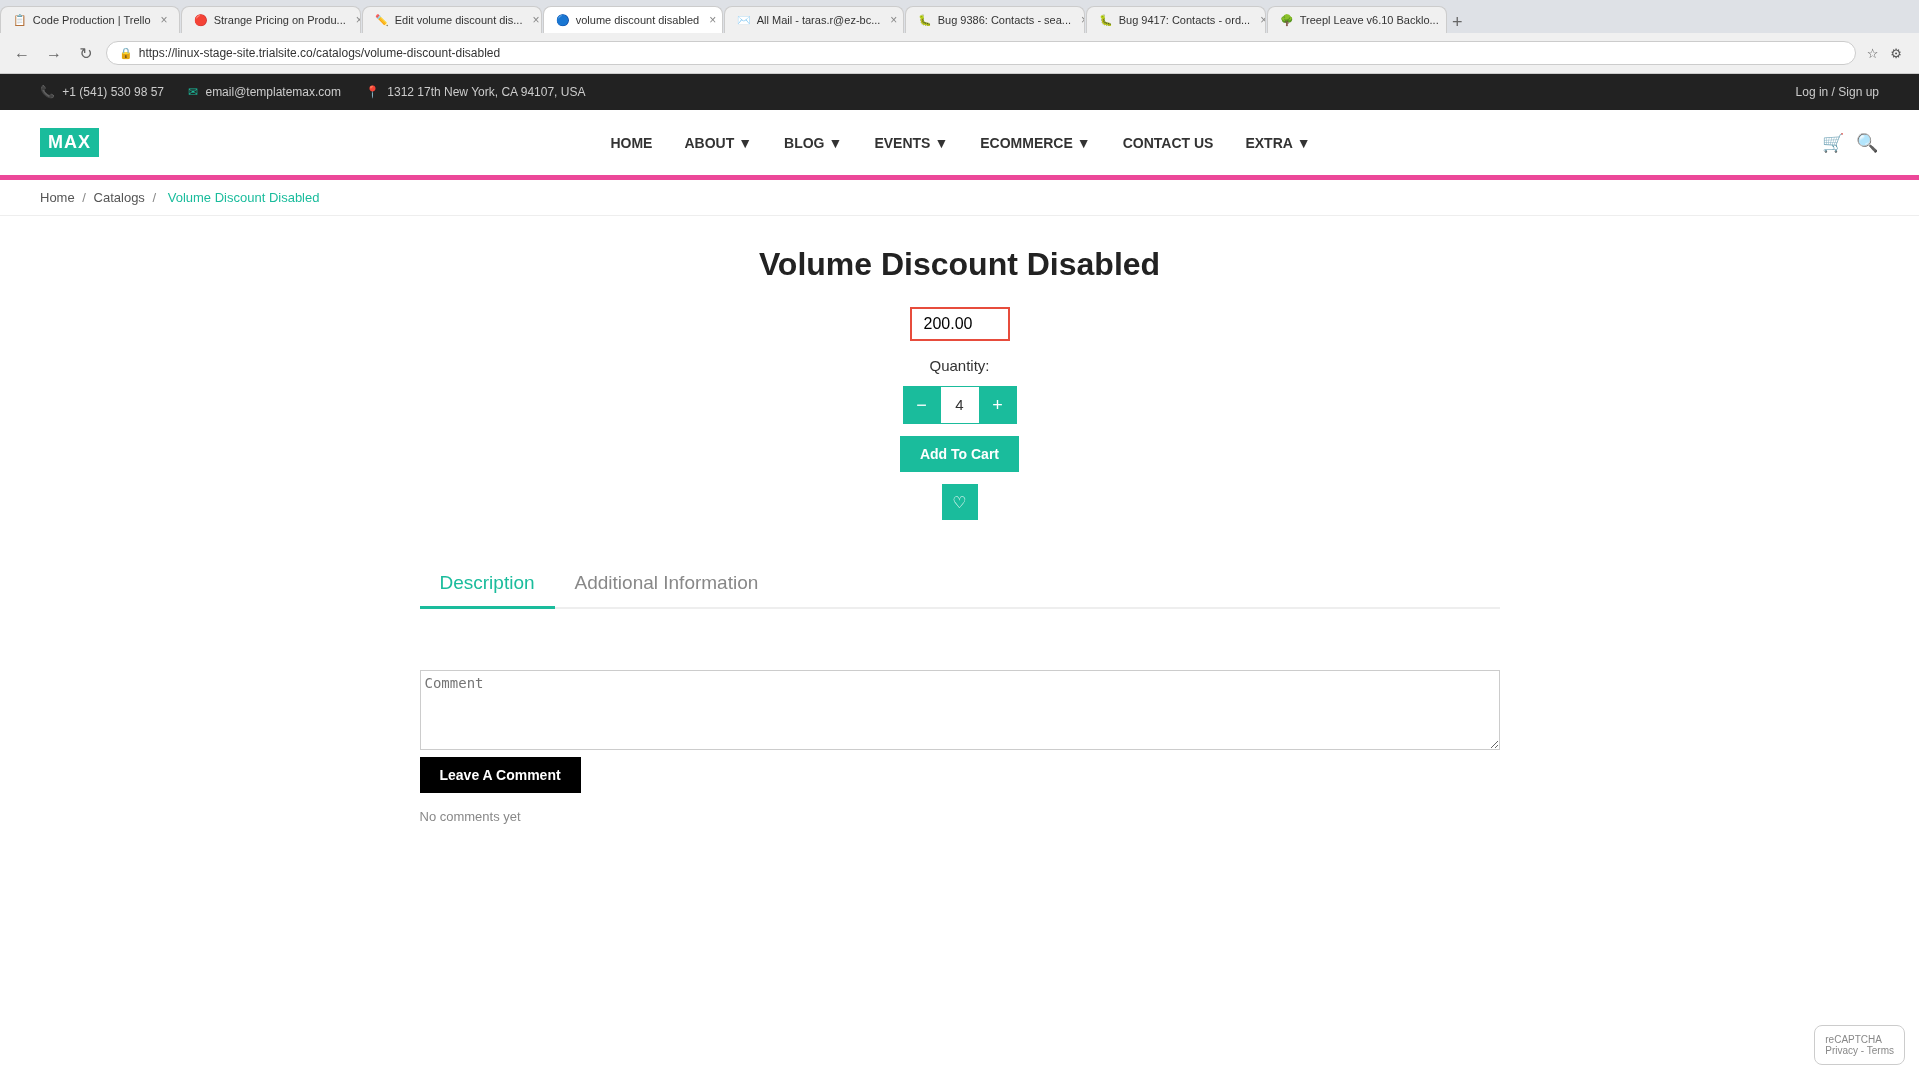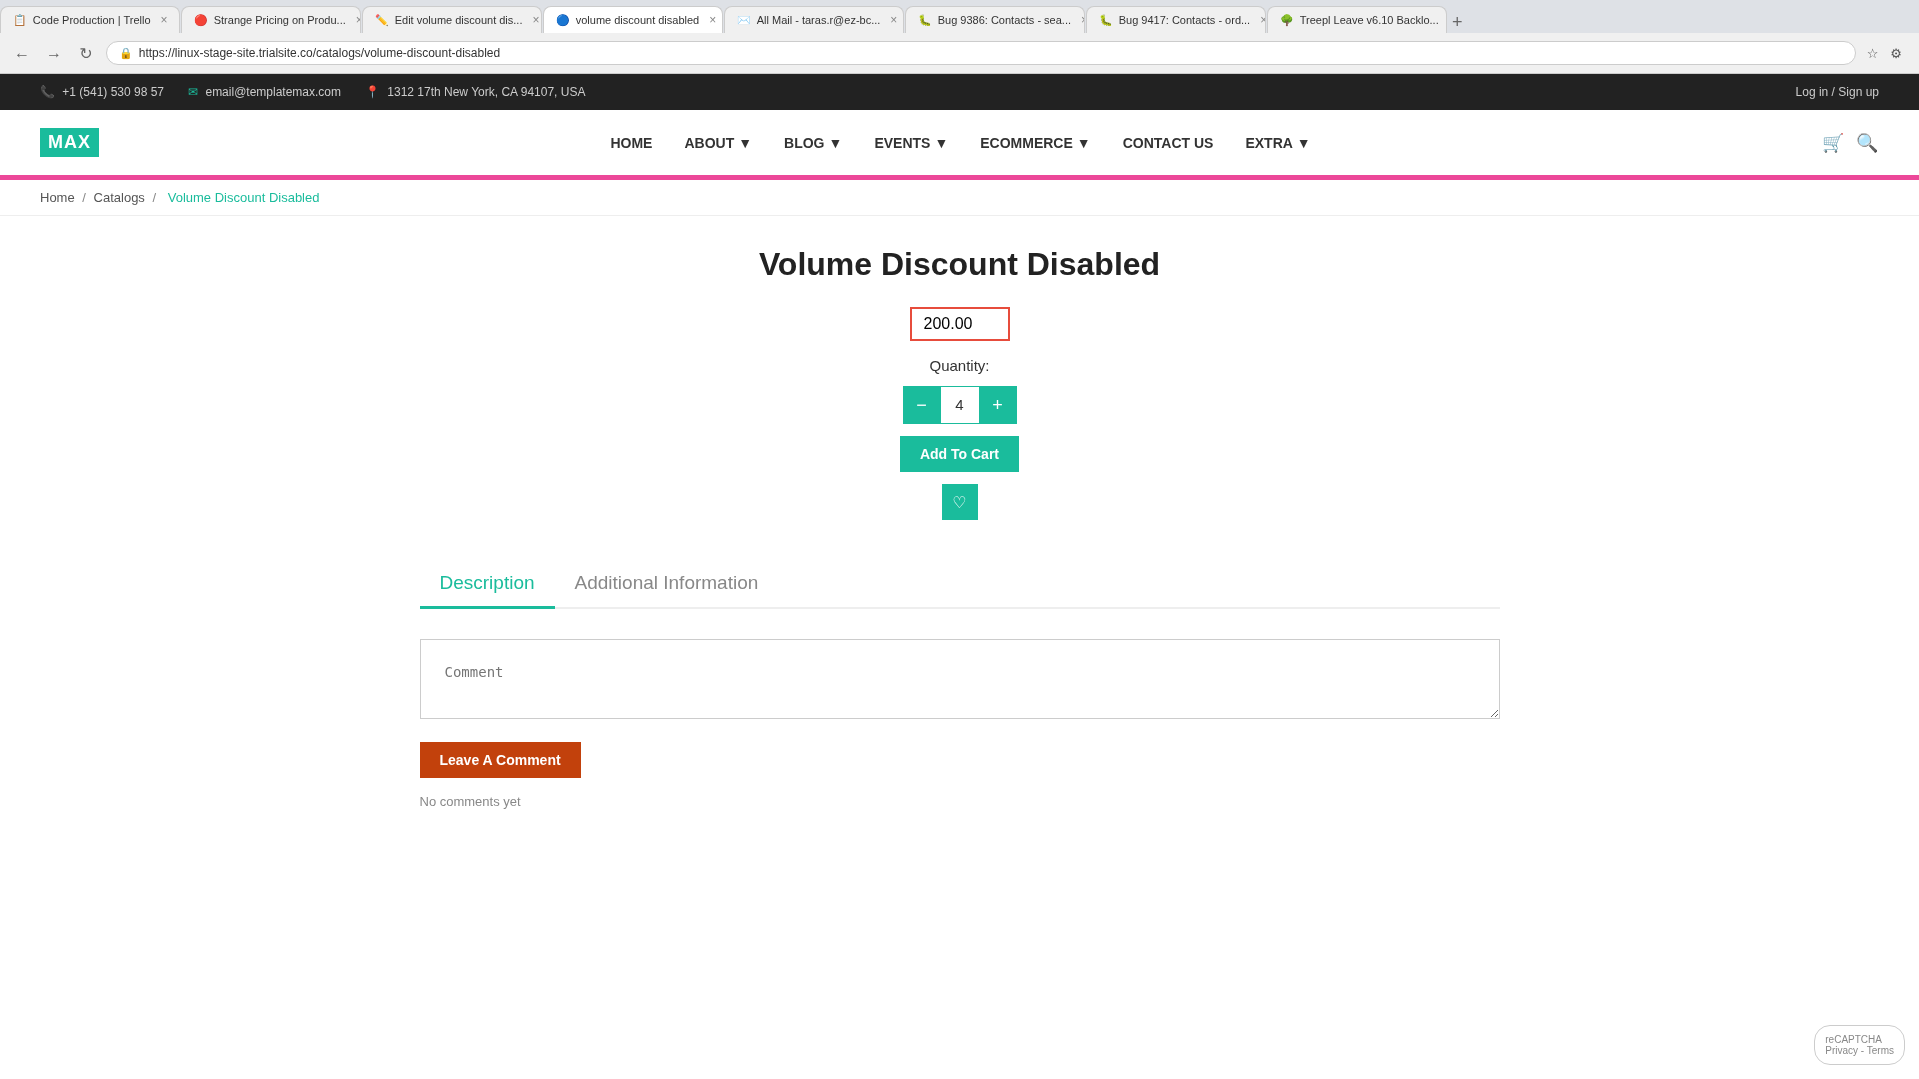--- a/index.html
+++ b/index.html
@@ -198,53 +198,54 @@
     .section-title {
       font-size: 18px;
       font-weight: bold;
       color: #222;
       margin-bottom: 16px;
     }
     .comment-textarea {
       width: 100%;
       height: 80px;
       border: 1px solid #ccc;
-      padding: 24px;
+      padding: 4px;
       font-size: 14px;
       resize: vertical;
       outline: none;
       color: #999;
+      margin-top: 31px;
     }
     .leave-comment-btn {
-      background: #c2410c;
+      background: #000000;
       color: #fff;
       border: none;
       padding: 10px 20px;
       font-size: 14px;
       font-weight: 600;
       cursor: pointer;
-      margin-top: 20px;
+      margin-top: 4px;
       margin-bottom: 16px;
     }
     .no-comments {
       font-size: 13px;
       color: #888;
     }
 
     
     .recaptcha-badge {
       position: fixed;
       bottom: 14px;
       right: 14px;
       background: #fff;
       border: 1px solid #ccc;
       padding: 8px 10px;
       font-size: 10px;
       color: #888;
-      border-radius: 16px;
+      border-radius: 8px;
     }
 
     
     .browser-chrome {
       background: #f0f0f0;
       border-bottom: 1px solid #ccc;
     }
     .tab-bar {
       display: flex;
       align-items: flex-end;

